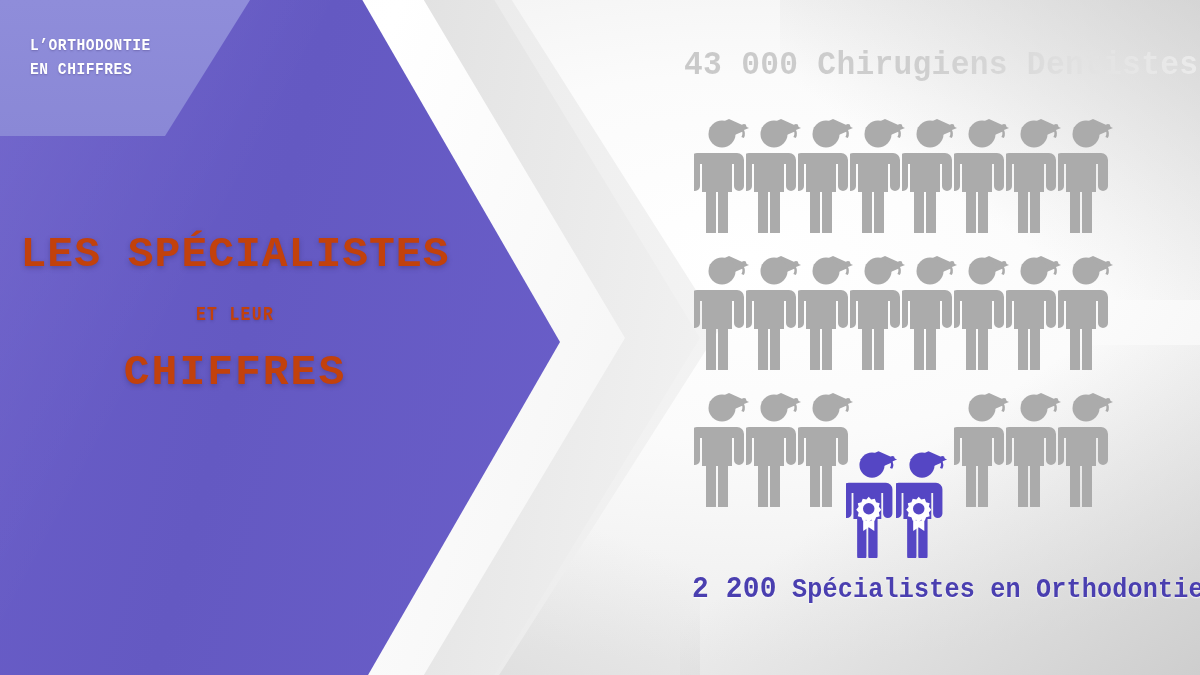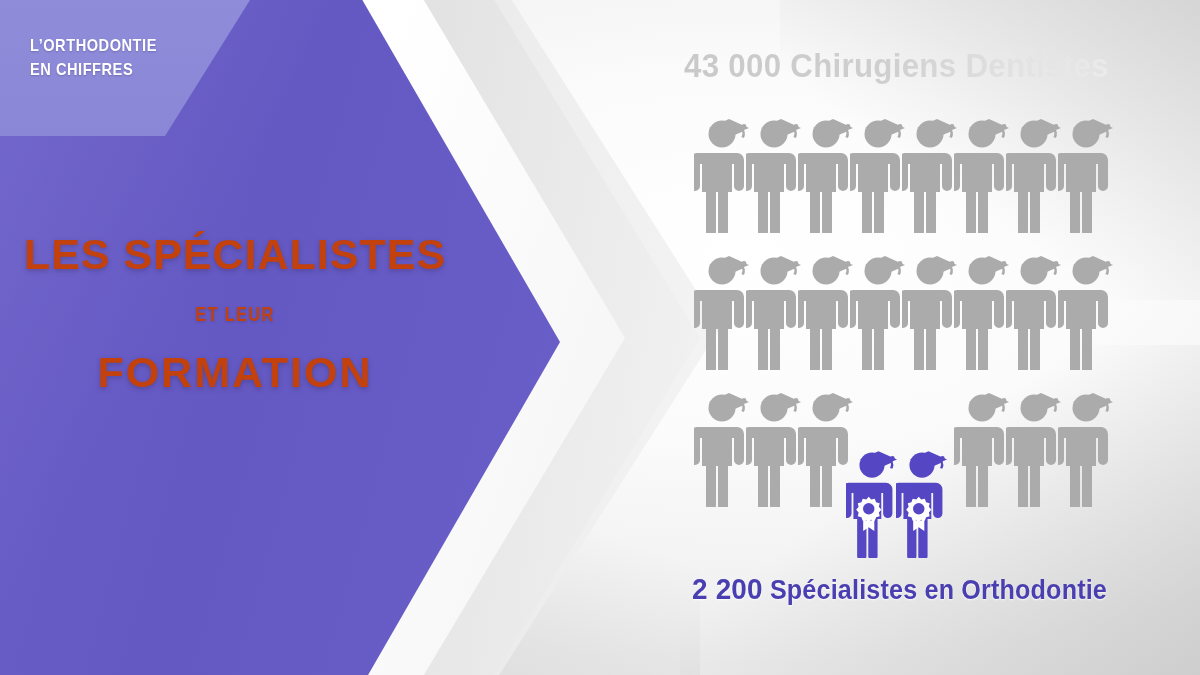--- a/index.html
+++ b/index.html
@@ -5,21 +5,21 @@
   html, body {
     margin: 0;
     padding: 0;
     background: #ffffff;
   }
   #stage {
     position: relative;
     width: 1200px;
     height: 675px;
     overflow: hidden;
-    font-family: Liberation Sans, sans-serif;
+    font-family: Liberation Mono, monospace;
     background: #f2f2f2;
   }
 
   
   .bg-base {
     position: absolute;
     inset: 0;
     background:
       radial-gradient(ellipse 70% 60% at 62% 38%, #ffffff 0%, #fbfbfb 45%, #ededed 100%);
   }
@@ -223,21 +223,21 @@
     <div class="arrow-sheen"></div>
   </div>
 
   <div class="banner"></div>
   <div class="banner-text">L’ORTHODONTIE
 EN CHIFFRES</div>
 
   <div class="headline">
     <div class="h-main">LES SPÉCIALISTES</div>
     <div class="h-sub">ET LEUR</div>
-    <div class="h-main2">FORMATION</div>
+    <div class="h-main2">CHIFFRES</div>
   </div>
 
   <div class="right-title">43 000 Chirugiens Dentistes</div>
 
   <div class="people">
     <div class="prow">
         <div class="fig" style="left: 0px;">
           <svg viewBox="0 0 56 125" xmlns="http://www.w3.org/2000/svg">
       <g fill="#ABABAB">
       <path d="M15 20 l20 -9 l20 9 l-20 8 z"></path>

